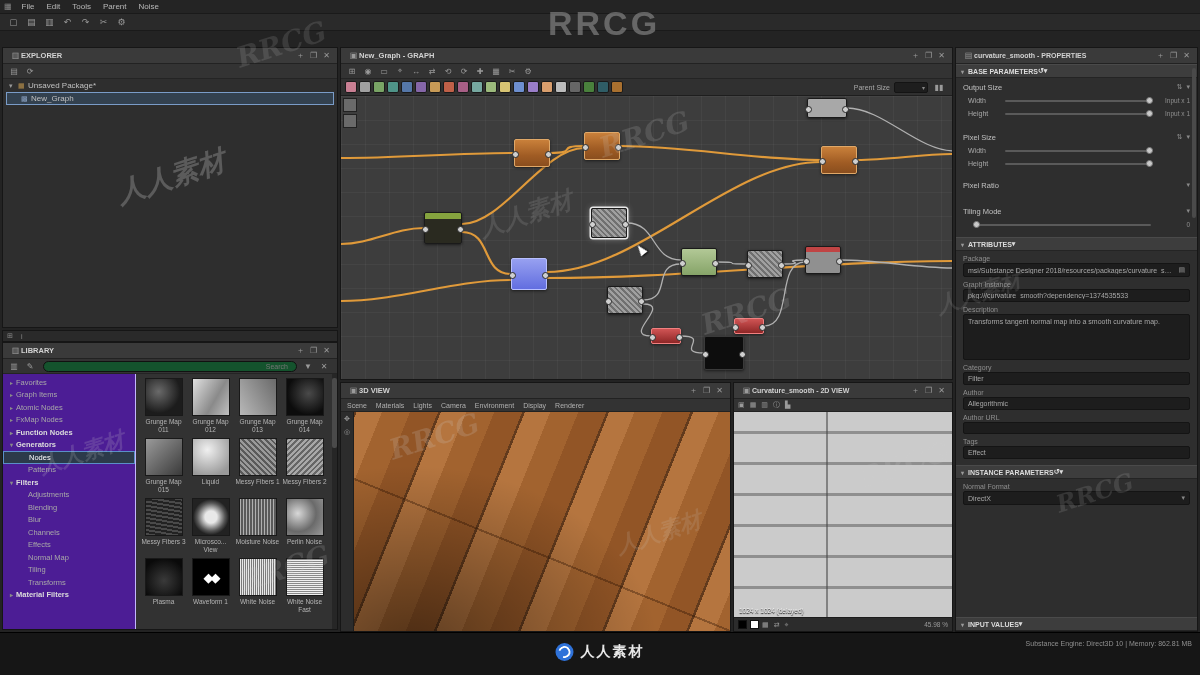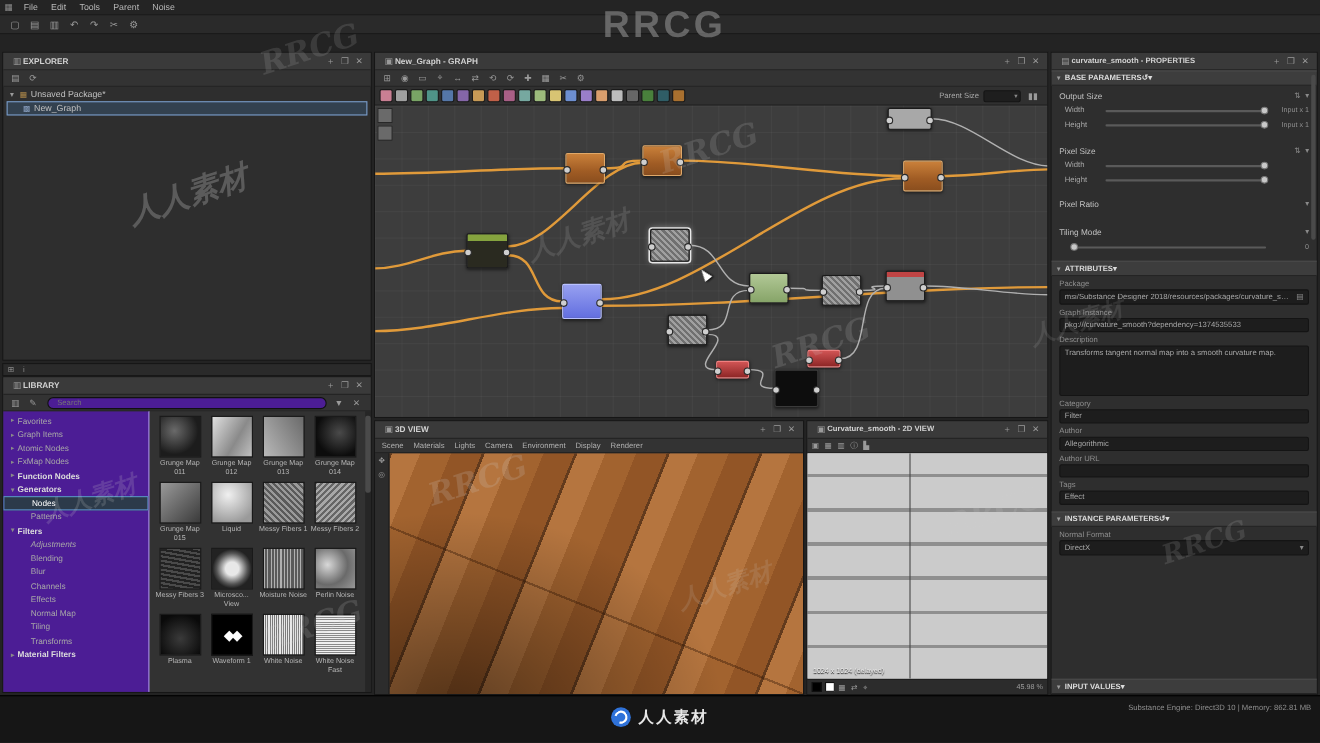--- a/index.html
+++ b/index.html
@@ -30,22 +30,22 @@
   .erow { display:flex; align-items:center; font-size:8px; color:#c0c0c0; height:13px; padding-left:6px; }
   .erow .arrow { width:9px; color:#9a9a9a; font-size:7px; }
   .erow .ticon { width:10px; font-size:7px; color:#b08a4a; }
   .sel-row { border:1px solid #7a9cc8; background:#33414f; margin:0 3px; padding-left:14px; }
   #mini-bar { position:absolute; left:2px; top:330px; width:336px; height:12px; background:#2a2a2a;
     display:flex; align-items:center; padding:0 4px; border:1px solid #161616; }
   #mini-bar span { font-size:7px; color:#8a8a8a; margin-right:8px; }
 
   
   #library { left:2px; top:342px; width:336px; height:288px; }
-  .search { background:#4c1d95; border:1px solid #111; border-radius:7px; height:11px; flex:1;
-    color:#bbb; font-size:7px; padding:0 8px; outline:none; margin:0 4px; }
+  .search { background:#14532d; border:1px solid #111; border-radius:7px; height:11px; flex:1;
+    color:#bbb; font-size:7px; padding:0 8px; outline:none; margin:0 4px;text-align:right; }
   #lib-body { display:flex; height:255px; }
   #lib-tree { width:133px; background:#4c1d95; border-right:1px solid #c4b5fd; overflow:hidden; padding-top:2px; }
   .titem { height:12.5px; display:flex; align-items:center; font-size:7.5px; color:#a8a8a8; cursor:default; }
   .titem .arrow { width:9px; color:#8a8a8a; font-size:6px; text-align:center; }
   .titem.bold { color:#dcdcdc; font-weight:bold; }
   .titem.sel { background:#2c3a4a; border:1px solid #5a8fc8; color:#fff; }
   #lib-grid { flex:1; display:flex; flex-wrap:wrap; align-content:flex-start; padding:4px 2px 0 4px; background:#323232; }
   .gitem { width:47px; margin-bottom:4px; }
   .thumb { width:38px; height:38px; margin:0 auto; border:1px solid #191919; display:flex; align-items:center; justify-content:center; }
   .glabel { font-size:6.5px; line-height:8px; text-align:center; color:#b5b5b5; margin-top:2px; height:16px; overflow:hidden; }
@@ -268,21 +268,21 @@
           <span>Nodes</span>
         </div>
         <div class="titem" style="padding-left: 16px;">
           <span class="arrow"></span>
           <span>Patterns</span>
         </div>
         <div class="titem bold" style="padding-left: 4px;">
           <span class="arrow">▾</span>
           <span>Filters</span>
         </div>
-        <div class="titem" style="padding-left: 16px; font-style: italic;">
+        <div class="titem" style="padding-left: 16px;">
           <span class="arrow"></span>
           <span>Adjustments</span>
         </div>
         <div class="titem" style="padding-left: 16px;">
           <span class="arrow"></span>
           <span>Blending</span>
         </div>
         <div class="titem" style="padding-left: 16px;">
           <span class="arrow"></span>
           <span>Blur</span>

